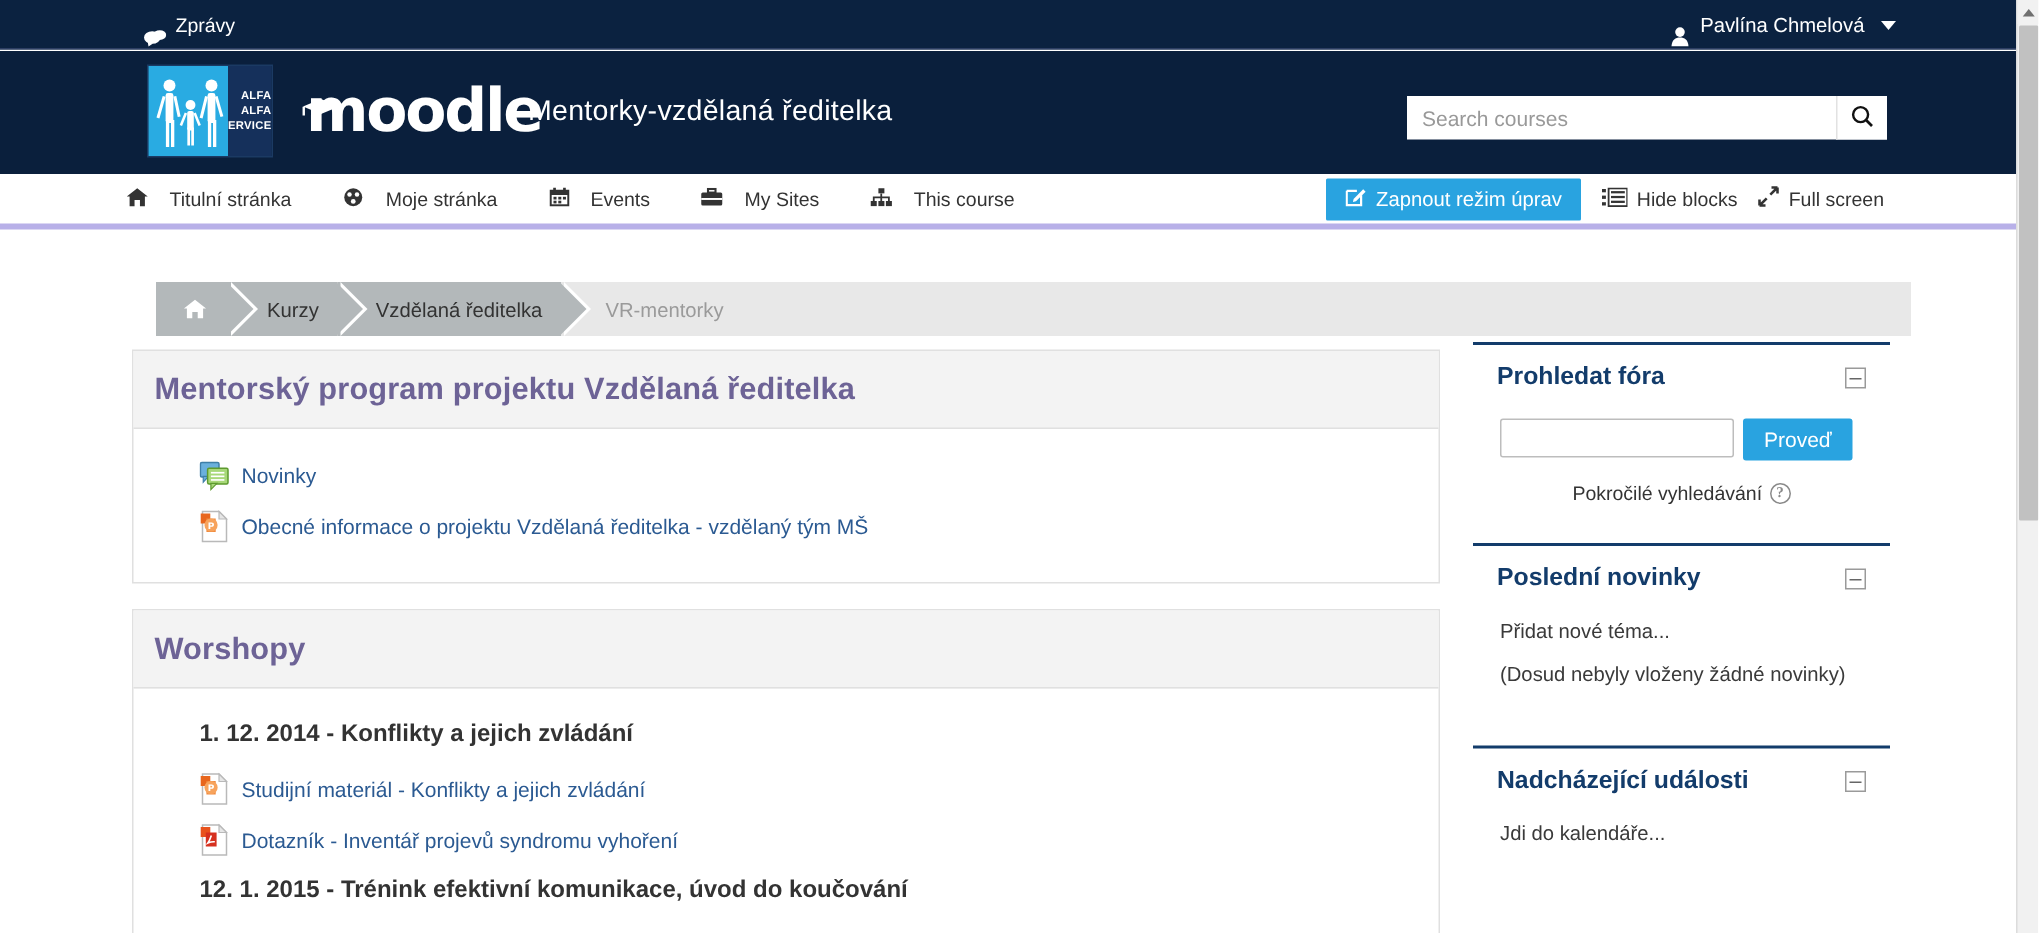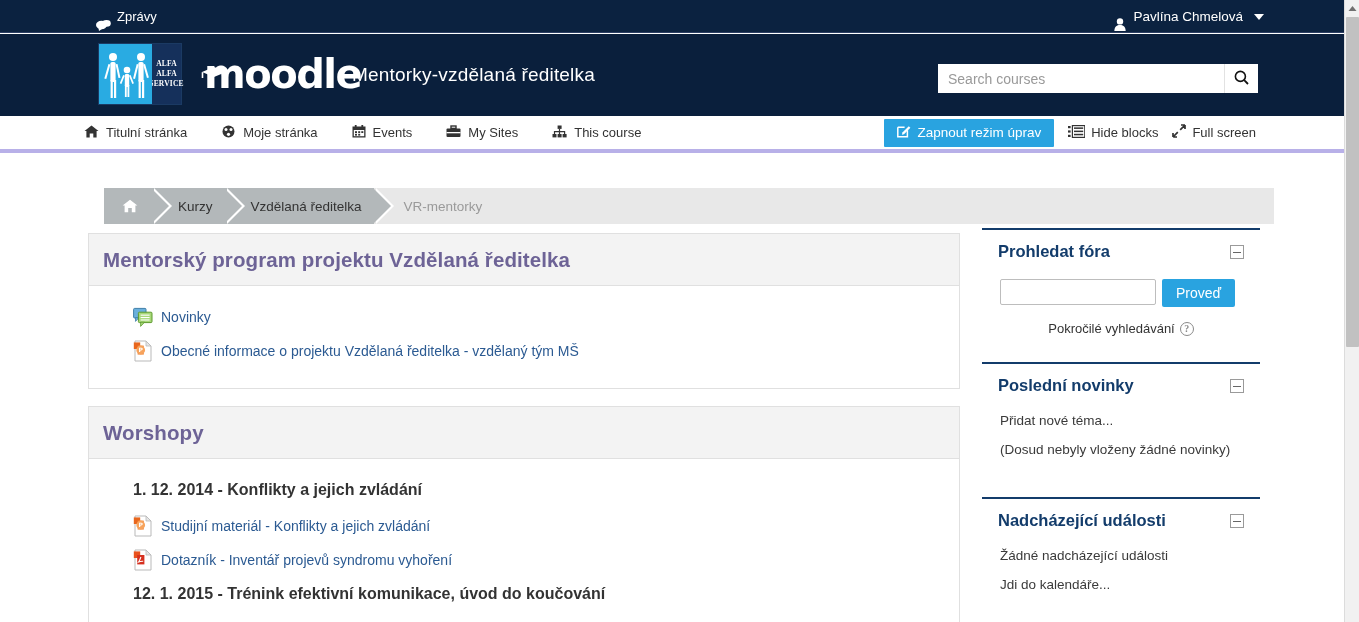--- a/index.html
+++ b/index.html
@@ -77,23 +77,23 @@
   }
   .ahs-right {
     width: 29px; height: 100%;
     background: #15305b;
     color: #ffffff;
     font-size: 7.5px;
     line-height: 1.35;
     letter-spacing: .2px;
     font-weight: bold;
     display: flex; flex-direction: column;
-    justify-content: center; align-items: center;
+    justify-content: center; align-items: flex-end;
     text-align: center;
-    font-family: Liberation Serif, serif;
+    font-family: Liberation Sans, sans-serif;
   }
   .moodle-word {
     margin-left: 22px;
     color: #ffffff;
     font-size: 40px;
     font-weight: bold;
     letter-spacing: -1.5px;
     font-family: "DejaVu Sans", sans-serif;
     position: relative;
     line-height: 1;
@@ -139,21 +139,21 @@
     background: #ffffff;
     border-bottom: 4px solid #b8b0e8;
   }
   .nav-left {
     position: absolute; left: 80px; top: 0;
     height: 33px;
     display: flex; align-items: center;
     gap: 26px;
   }
   .nav-item {
-    display: flex; align-items: center; gap: 7px;
+    display: flex; align-items: center; gap: 14px;
     font-size: 13px; color: #333333;
     cursor: pointer;
     padding: 0 4px;
     height: 33px;
     white-space: nowrap;
   }
   .nav-right {
     position: absolute; right: 88px; top: 0;
     height: 33px;
     display: flex; align-items: center; gap: 14px;
@@ -697,21 +697,20 @@
         <div class="block-line static">(Dosud nebyly vloženy žádné novinky)</div>
       </div>
     </div>
 
     <div class="block">
       <div class="block-head">
         <h3 class="block-title">Nadcházející události</h3>
         <div class="minimize-icon"></div>
       </div>
       <div class="block-body">
-        <div class="block-line static">Žádné nadcházející události</div>
         <div class="block-line">Jdi do kalendáře...</div>
       </div>
     </div>
 
   </div>
 
   <div class="scrollbar">
     <div class="sb-arrow">
       <svg width="9" height="7" viewBox="0 0 9 7">
           <path d="M4.5 1 L8.5 6 L0.5 6 Z" fill="#707070"></path>

